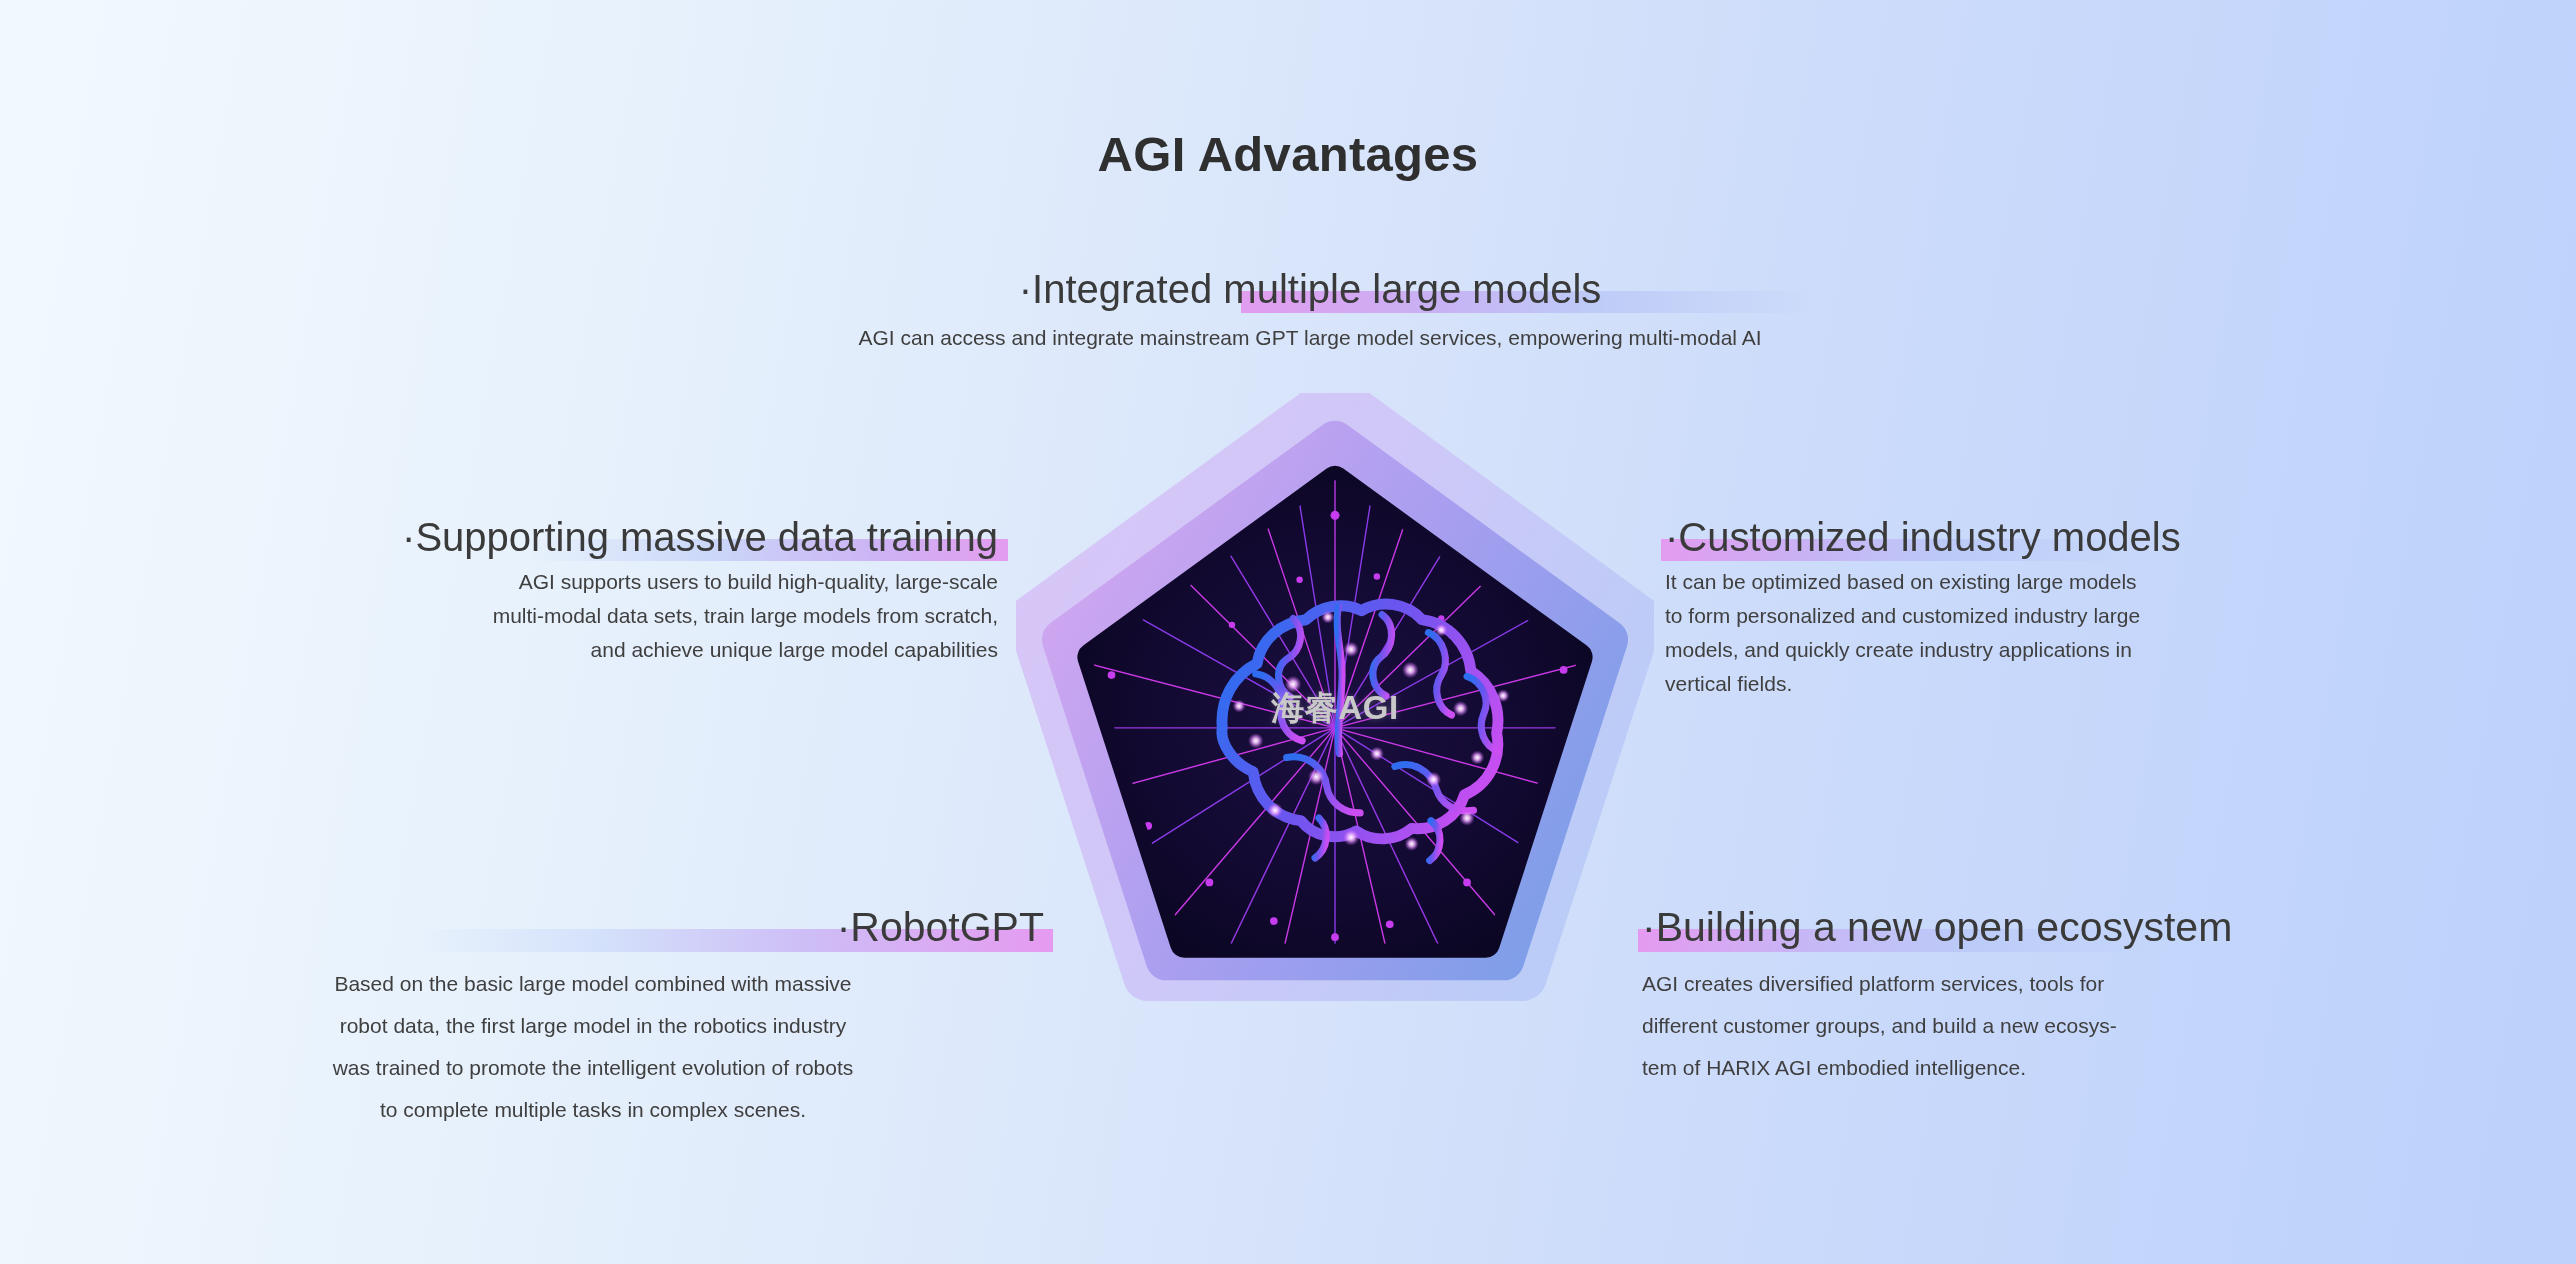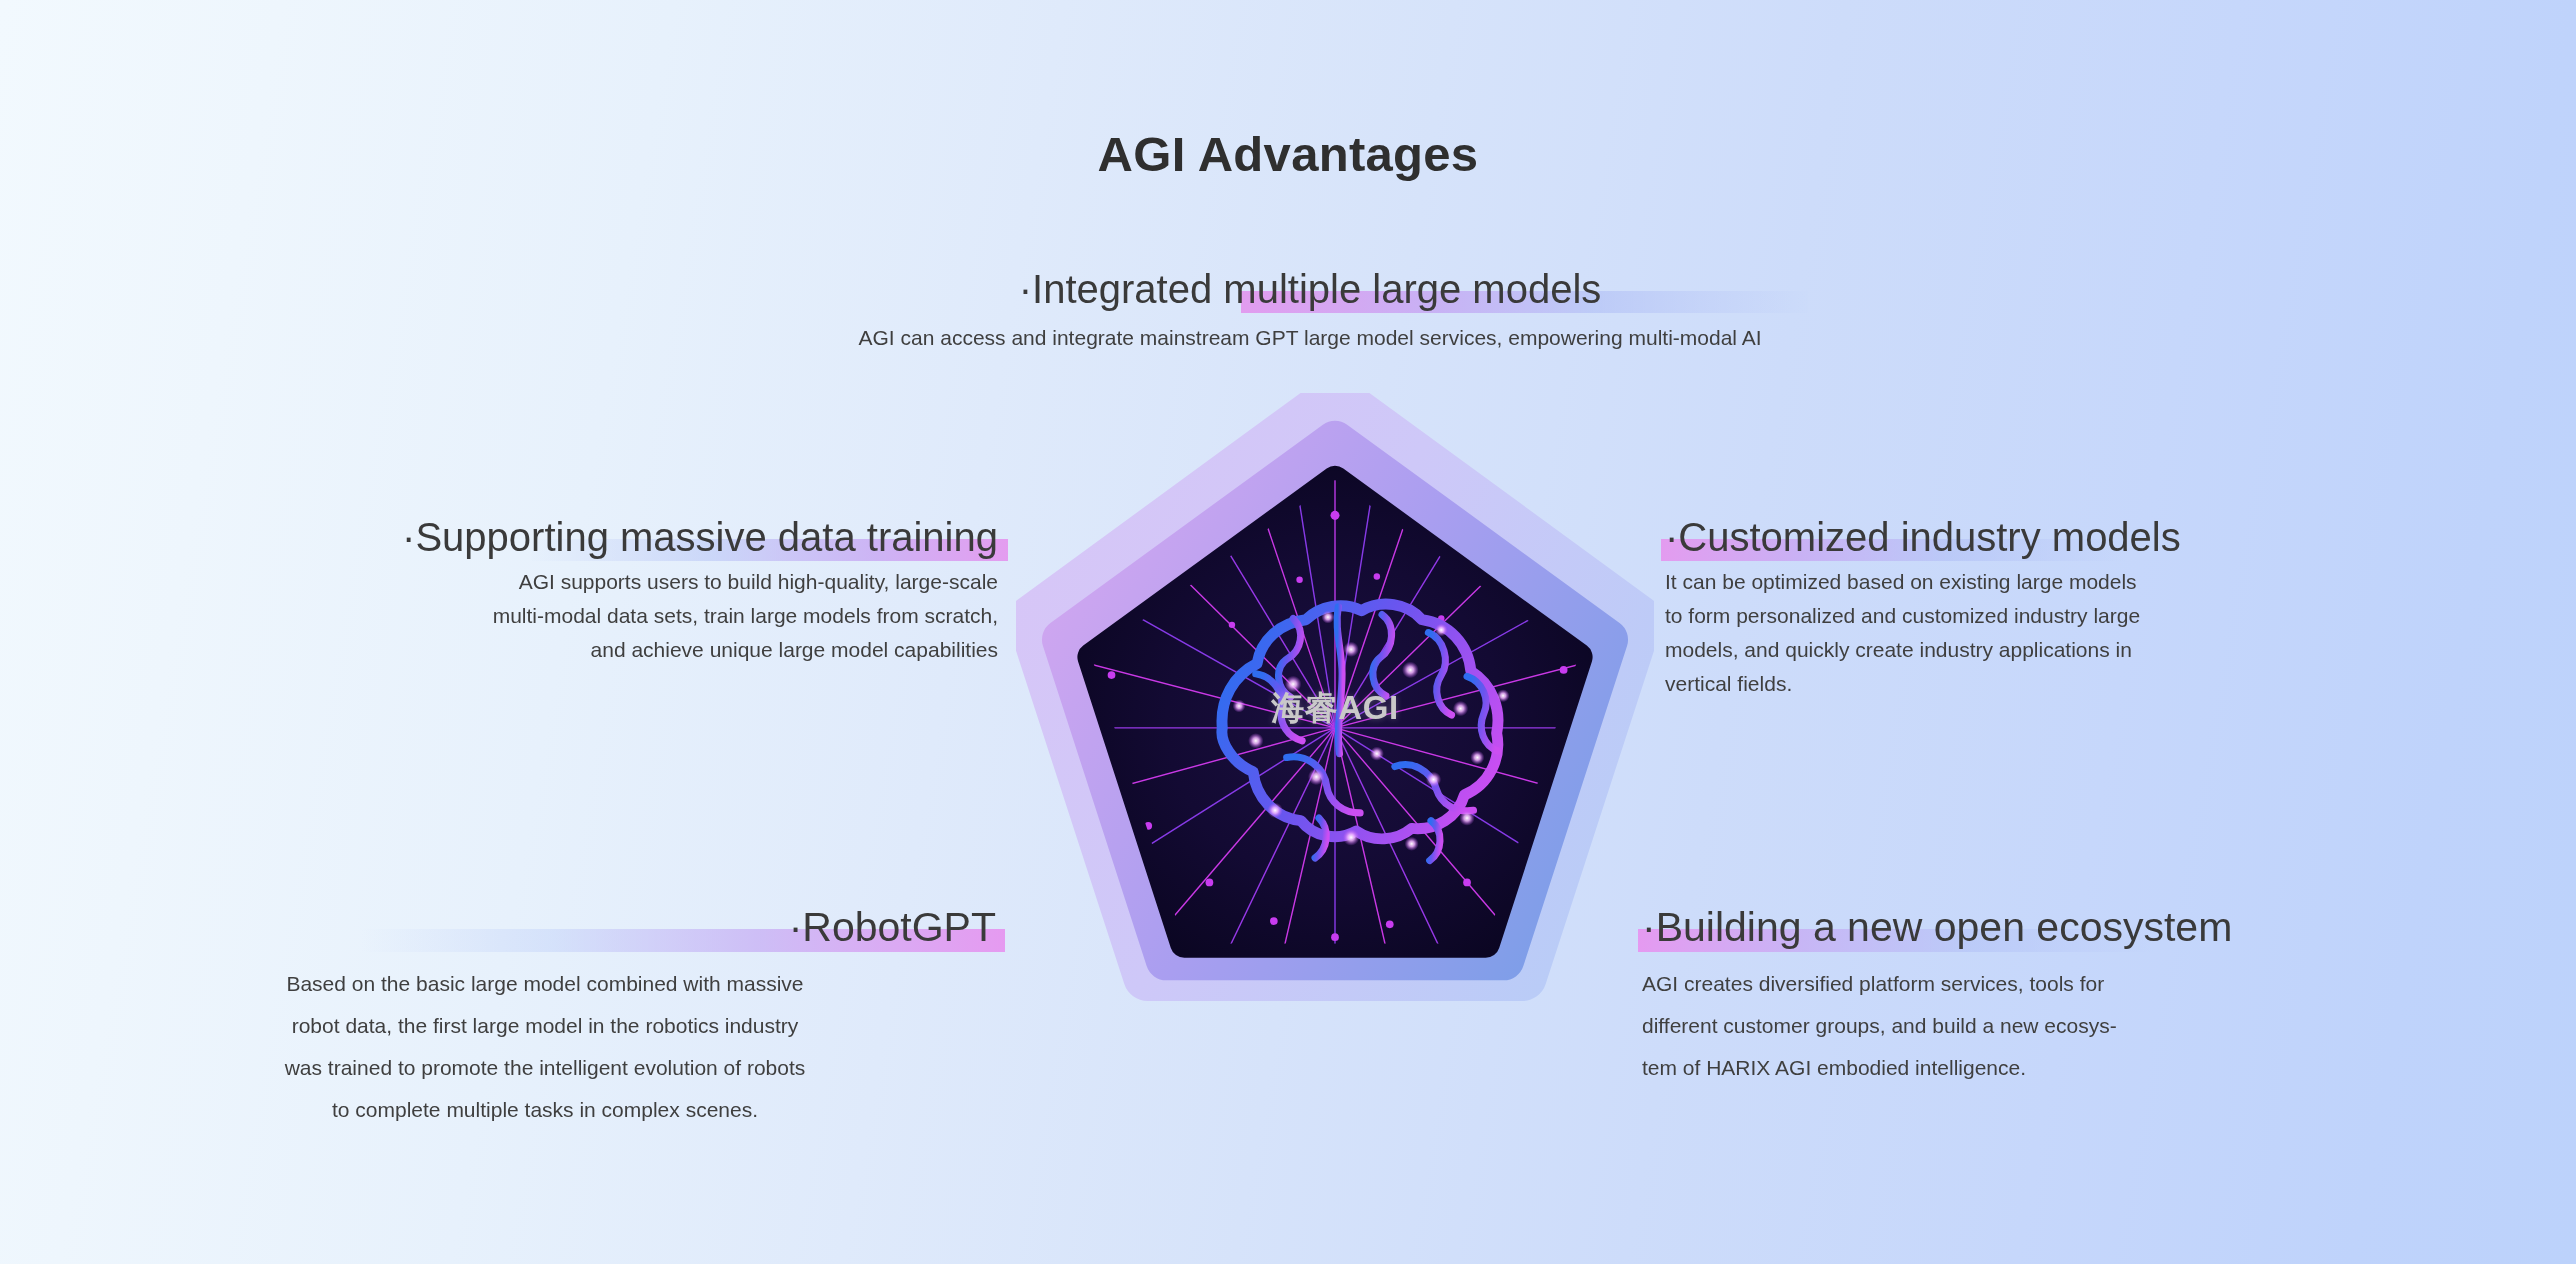--- a/index.html
+++ b/index.html
@@ -113,21 +113,21 @@
     right: -10.3px;
     width: 477px;
     background: linear-gradient(90deg,
        rgba(188,210,251,0.02) 0%,
        rgba(172,186,245,0.45) 38%,
        rgba(200,168,243,0.82) 72%,
        rgba(228,152,239,0.95) 100%);
   }
 
   #block-left-2 {
-    right: 1580px;
+    right: 1532px;
     top: 905px;
     width: 902px;
   }
   #block-left-2 .heading { font-size: 41px; }
   #block-left-2 .hl {
     right: -9px;
     width: 644px;
     height: 23px;
     background: linear-gradient(90deg,
        rgba(190,212,251,0.00) 0%,

